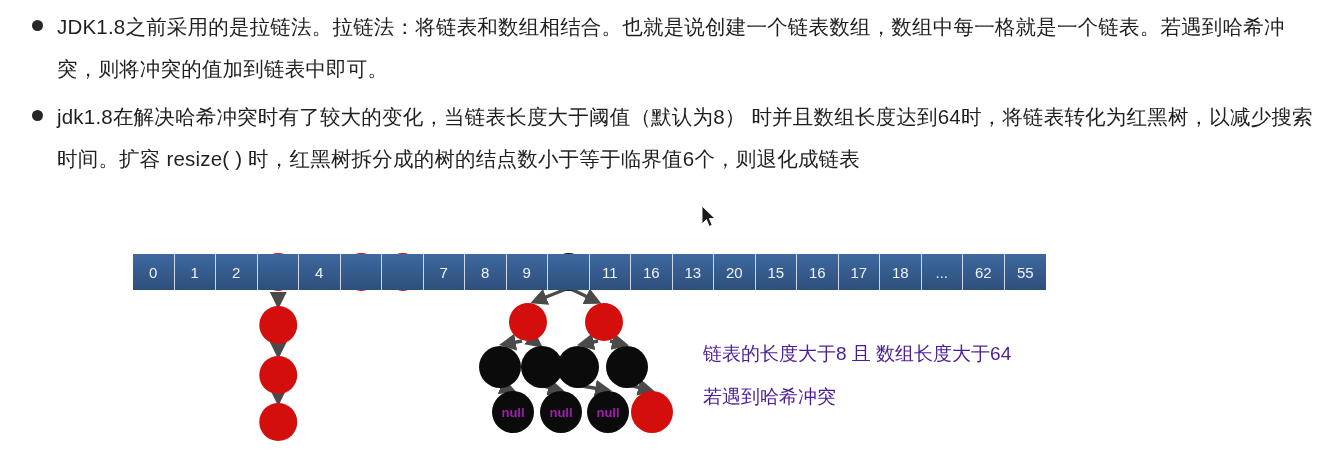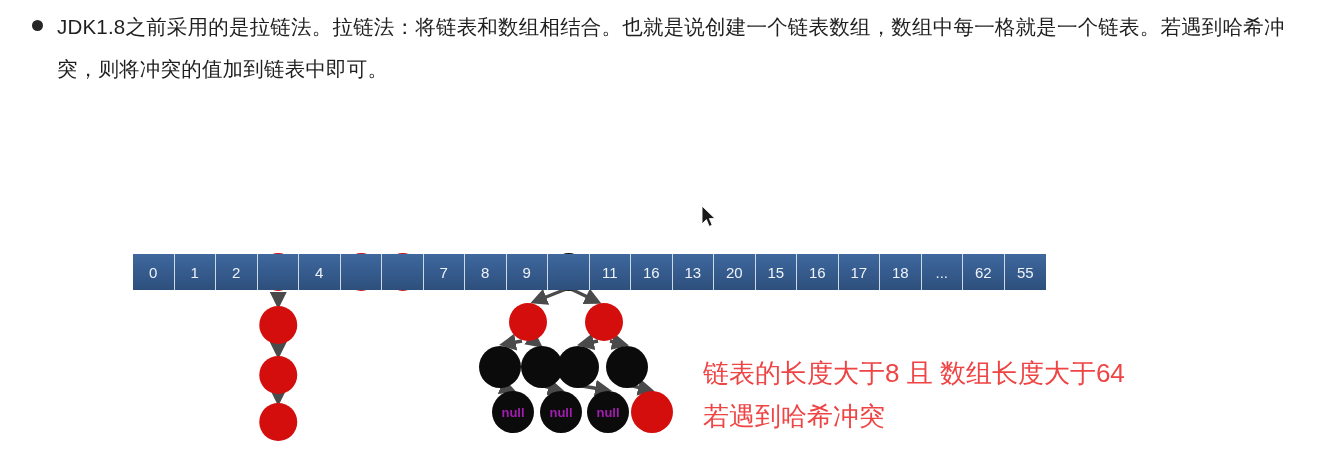--- a/index.html
+++ b/index.html
@@ -82,23 +82,23 @@
     font-size: 15px;
     font-family: "Liberation Sans", "DejaVu Sans", sans-serif;
   }
   .array-cell:last-child { border-right: none; }
   .array-cell.occupied { color: transparent; }
 
   
   #annotation {
     position: absolute;
     left: 703px;
-    top: 352px;
-    color: #ef4444;
-    font-size: 26px;
+    top: 332px;
+    color: #4c1d95;
+    font-size: 19px;
     line-height: 43px;
   }
 
   
   .node-label {
     position: absolute;
     color: #a21caf;
     font-size: 13px;
     font-weight: bold;
     font-family: Liberation Sans, sans-serif;
@@ -115,20 +115,24 @@
     height: 24px;
   }
 </style>
 </head>
 <body>
 
 <div id="notes">
   <div class="bullet-row" id="bullet-1">
     <span class="bullet-dot"></span>
     <div class="bullet-text">JDK1.8之前采用的是拉链法。拉链法：将链表和数组相结合。也就是说创建一个链表数组，数组中每一格就是一个链表。若遇到哈希冲突，则将冲突的值加到链表中即可。</div>
+  </div>
+  <div class="bullet-row" id="bullet-2">
+    <span class="bullet-dot"></span>
+    <div class="bullet-text">jdk1.8在解决哈希冲突时有了较大的变化，当链表长度大于阈值（默认为8） 时并且数组长度达到64时，将链表转化为红黑树，以减少搜索时间。扩容 resize( ) 时，红黑树拆分成的树的结点数小于等于临界值6个，则退化成链表</div>
   </div>
 </div>
 
 <div id="diagram">
 
   <svg id="diagram-svg" width="1331" height="454">
     <defs>
       <marker id="arrowhead" markerWidth="5" markerHeight="5" refX="3.2" refY="2.5" orient="auto" markerUnits="strokeWidth">
         <path d="M0,0 L5,2.5 L0,5 z" fill="#4a4a4a"></path>
       </marker>

